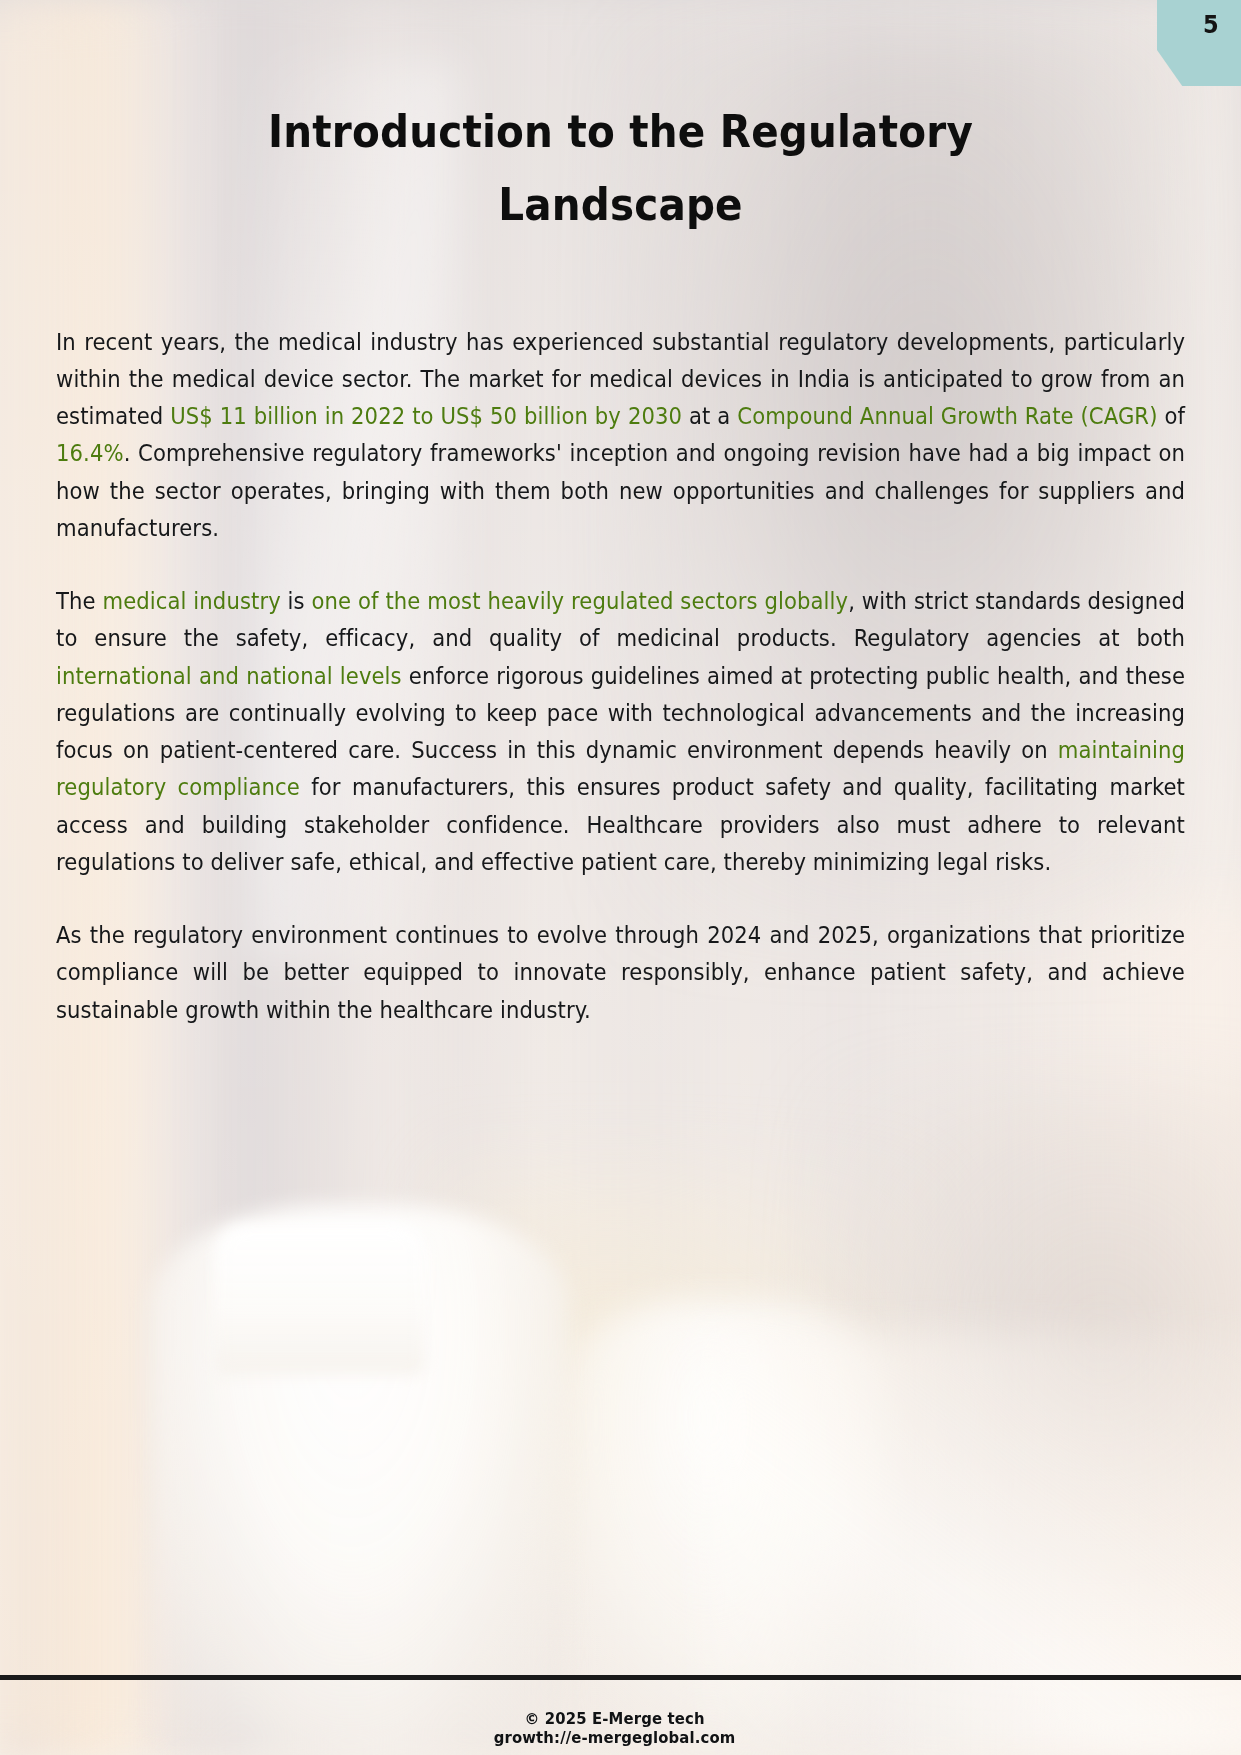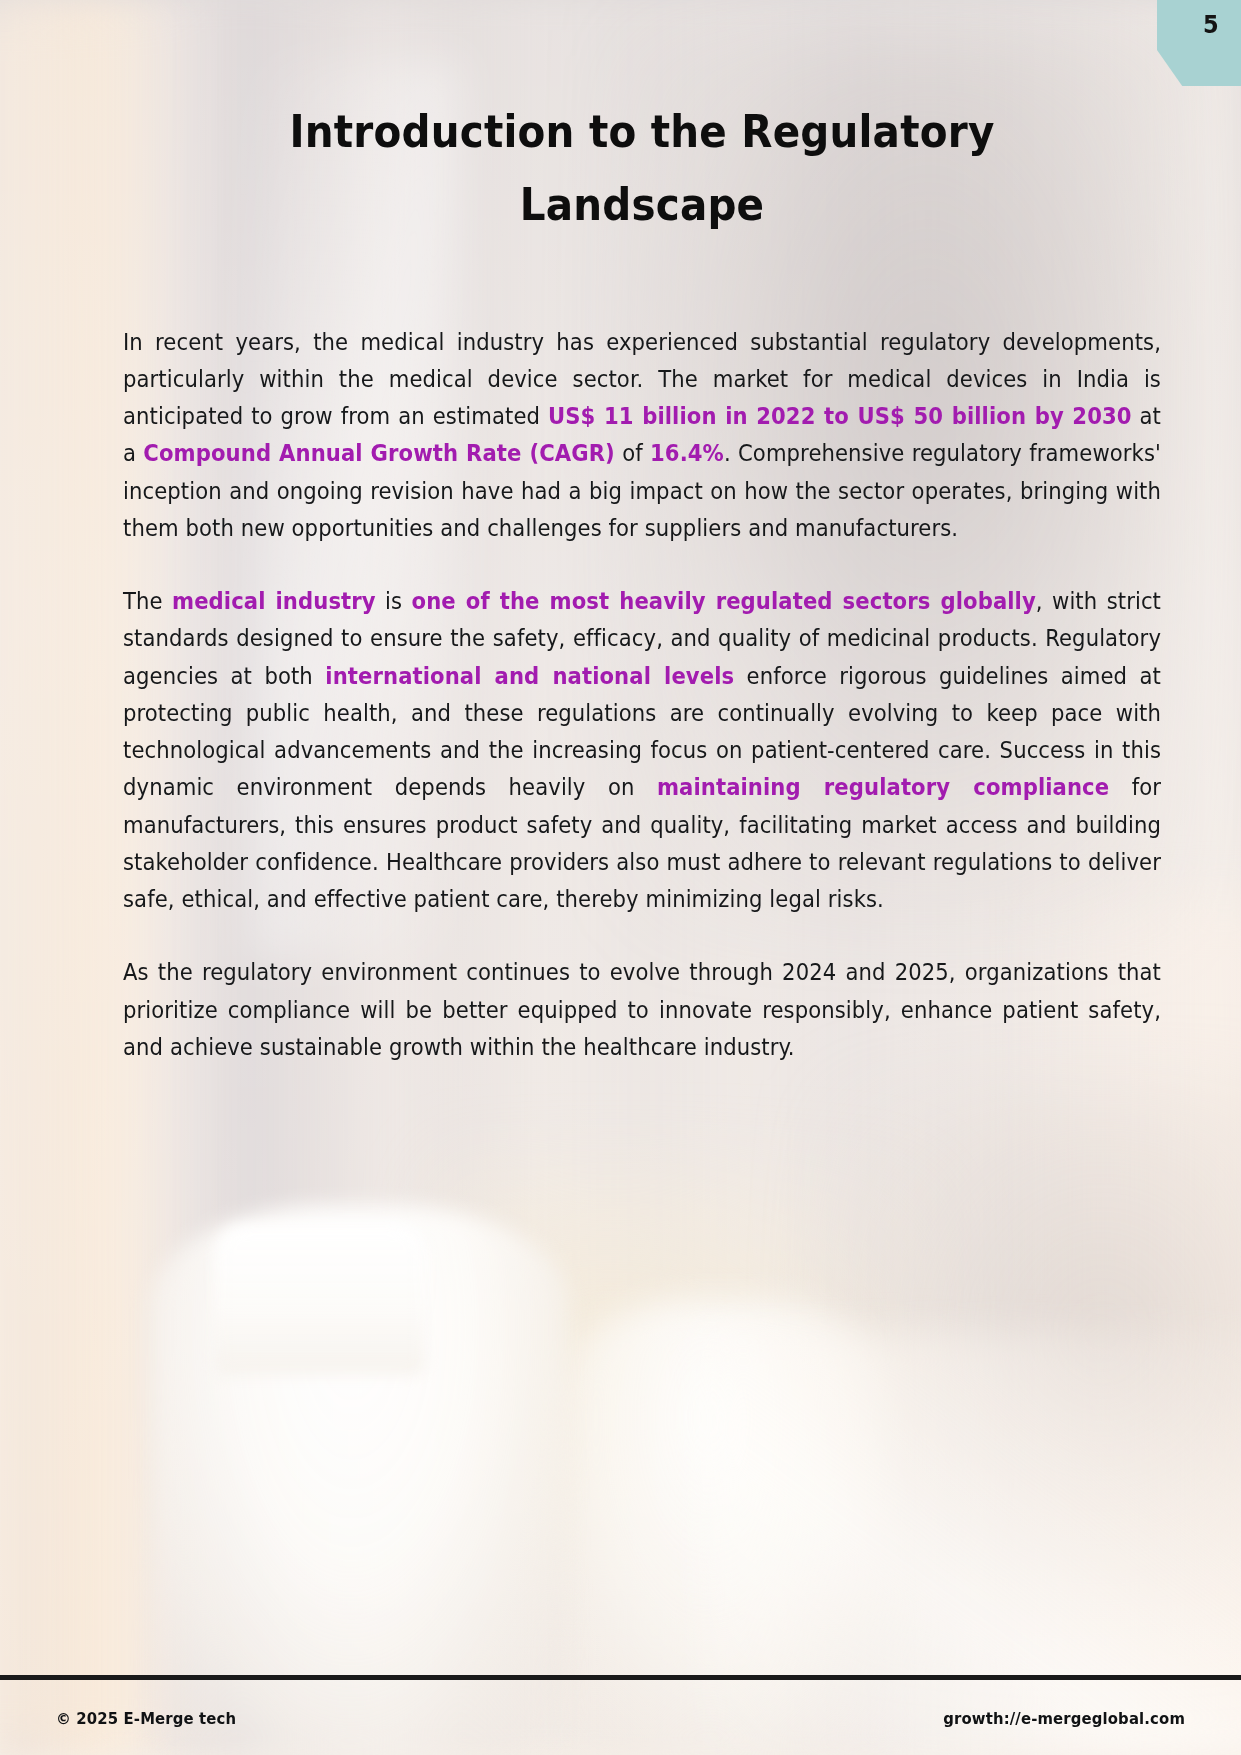--- a/index.html
+++ b/index.html
@@ -205,22 +205,21 @@
     font-weight: bold;
     color: #141414;
     letter-spacing: 0.3px;
     line-height: 1;
   }
 
   
   .content {
     position: absolute;
     inset: 0;
-    padding: 0 80px;
-    margin-left: 43px;
+    padding: 0 56px;
   }
 
   .doc-title {
     margin: 0;
     padding-top: 96px;
     font-size: 45px;
     font-weight: bold;
     line-height: 1.62;
     color: #0e0e0e;
     text-align: center;
@@ -237,43 +236,44 @@
   .para {
     margin: 0 0 36px 0;
     font-size: 23.5px;
     line-height: 1.585;
     color: #16181a;
     text-align: justify;
     text-justify: inter-word;
     letter-spacing: 0.1px;
   }
   .para:last-child { margin-bottom: 0; }
-  .para b, .para strong { font-weight: bold; color: #a21caf; }
+  .para b, .para strong { font-weight: normal; color: #4d7c0f; }
 
   
   .footer {
     position: absolute;
     left: 0; right: 0;
     bottom: 0;
     height: 118px;
   }
   .footer-rule {
     position: absolute;
     left: 0; right: 0;
     top: 38px;
     height: 5px;
     background: #1a1a1a;
   }
   .footer-row {
     position: absolute;
-    left: 56px; right: 56px;
+    left: 56px; right: 68px;
     top: 72px;
     display: flex;
     align-items: center;
     justify-content: space-between;
+    flex-direction: column;
   }
   .footer-left, .footer-right {
     font-size: 16.5px;
     font-weight: bold;
     color: #101214;
     letter-spacing: 0.15px;
     white-space: nowrap;
   }
 </style>
 </head>

